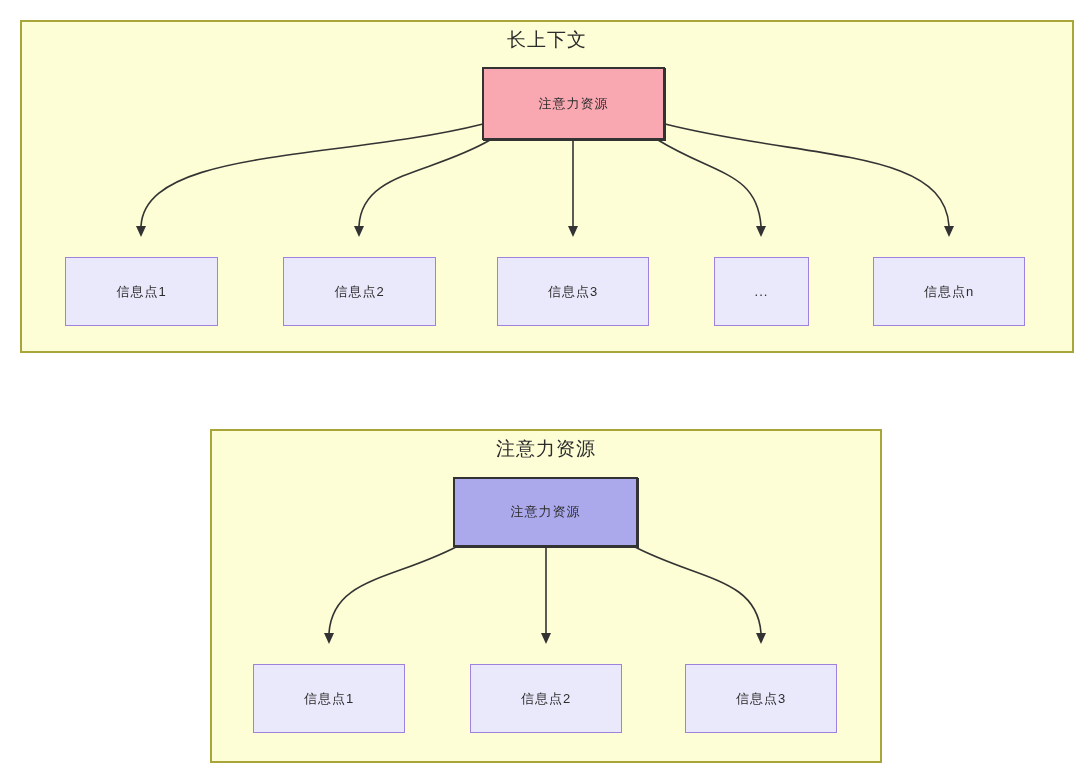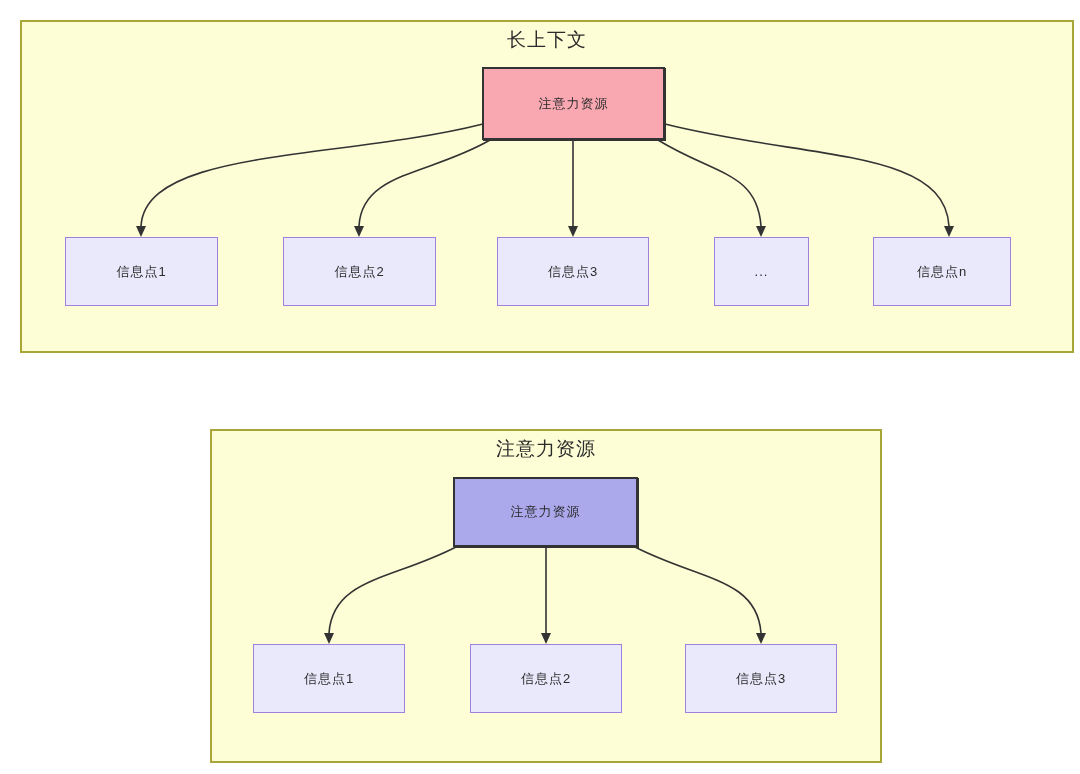--- a/index.html
+++ b/index.html
@@ -42,20 +42,21 @@
   }
   .node.root {
     border: 2.5px solid #333333;
     box-shadow: 1px 1px 0 #333333;
   }
   .node.root.pink { background: #F9A8B2; }
   .node.root.purple { background: #ABA9EC; }
   .node.child {
     background: #EAE9FC;
     border: 1.5px solid #9E82DE;
+    margin-top: 20px;
   }
   svg.edges-layer {
     position: absolute;
     left: 0;
     top: 0;
     width: 1080px;
     height: 774px;
     pointer-events: none;
   }
   svg.edges-layer path {
@@ -86,21 +87,21 @@
   </div>
   <div class="node child" style="left:283px; top:237px; width:153px; height:69px;">
     <span>信息点2</span>
   </div>
   <div class="node child" style="left:497px; top:237px; width:152px; height:69px;">
     <span>信息点3</span>
   </div>
   <div class="node child" style="left:714px; top:237px; width:95px; height:69px;">
     <span>...</span>
   </div>
-  <div class="node child" style="left:873px; top:237px; width:138px; height:69px;">
+  <div class="node child" style="left:873px; top:237px; width:152px; height:69px;">
     <span>信息点n</span>
   </div>
 
   <section class="ctx-panel" style="left:210px; top:429px; width:672px; height:334px;">
     <div class="ctx-title" style="top:5px;">注意力资源</div>
   </section>
 
   <div class="node root purple" style="left:453px; top:477px; width:185px; height:70px;">
     <span>注意力资源</span>
   </div>

